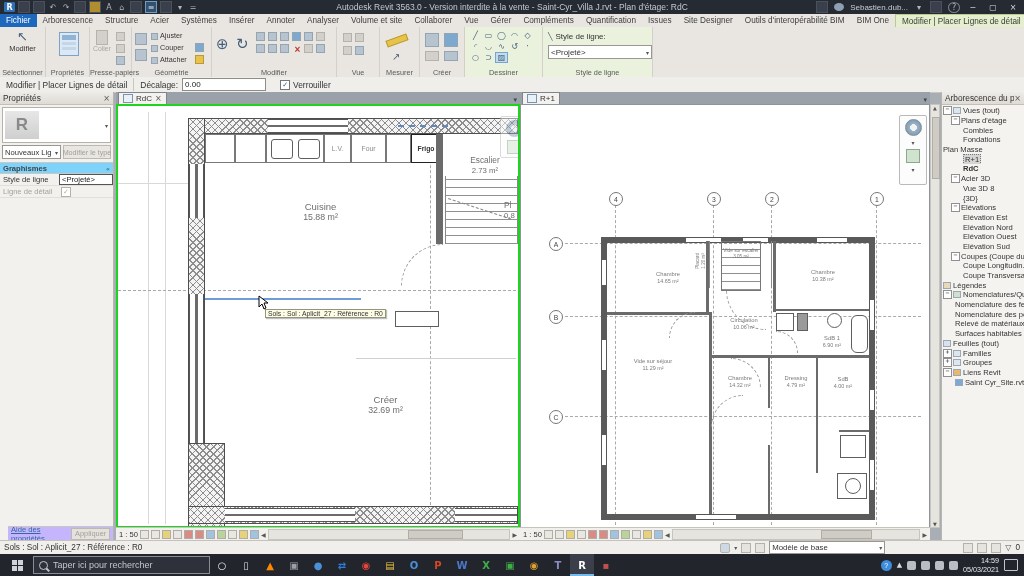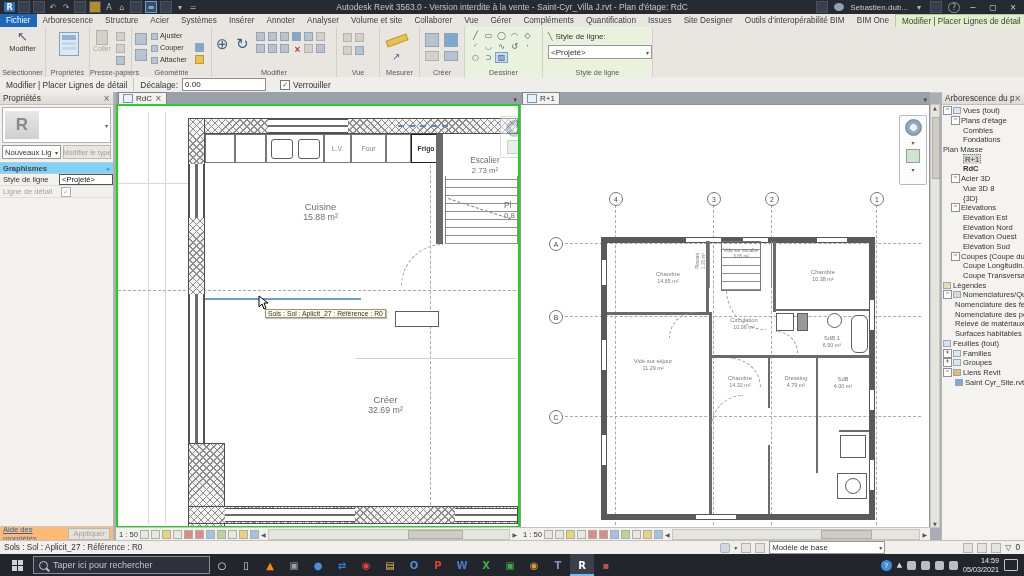--- a/index.html
+++ b/index.html
@@ -54,21 +54,21 @@
   .typesel{margin:2px;background:#fff;border:1px solid #b5b2ac;height:34px;display:flex;align-items:center;}
   .typeimg{width:34px;height:28px;margin:2px;background:linear-gradient(#e7e7e7,#cfcfcf);display:flex;align-items:center;justify-content:center;color:#8a8a8a;font-weight:bold;font-size:17px;}
   .propbtnrow{display:flex;margin:0 2px;gap:2px;}
   .pcombo{flex:1;height:12px;background:#fff;border:1px solid #9a9792;font-size:7.6px;display:flex;align-items:center;justify-content:space-between;padding:0 2px;color:#333;}
   .ptypebtn{width:46px;height:12px;border:1px solid #bcb9b3;background:#e8e6e1;color:#a3a09a;font-size:7.2px;display:flex;align-items:center;justify-content:center;white-space:nowrap;}
   .pgroup{height:10px;background:#7dd3fc;border-top:1px solid #cbc8c2;border-bottom:1px solid #cbc8c2;font-size:7.6px;font-weight:bold;color:#444;display:flex;align-items:center;justify-content:space-between;padding:0 3px;margin-top:3px;}
   .prow{display:flex;height:11px;border-bottom:1px solid #e2dfda;font-size:7.6px;align-items:center;}
   .prow .pl{width:56px;padding-left:3px;color:#333;}
   .prow .pv{flex:1;background:#fff;border:1px solid #555;height:9px;display:flex;align-items:center;padding:0 2px;color:#222;}
   .prow.dis .pl{color:#a5a29c;}
-  .propfoot{position:absolute;bottom:0;left:0;right:0;height:13px;display:flex;align-items:center;justify-content:space-between;padding:0 3px;border-top:1px solid #c9c6c0;background:#fdba74;}
+  .propfoot{position:absolute;bottom:0;left:8px;right:0;height:13px;display:flex;align-items:center;justify-content:space-between;padding:0 3px;border-top:1px solid #c9c6c0;background:#c4b5fd;}
   .plink{font-size:7.6px;color:#3465a4;text-decoration:underline;}
   .pbtn{width:40px;height:10px;border:1px solid #bcb9b3;background:#e4e2dd;color:#a3a09a;font-size:7.4px;display:flex;align-items:center;justify-content:center;}
   
   .vp{position:absolute;top:92px;height:448px;}
   .tabstrip{height:12px;background:#9aa1a9;display:flex;align-items:flex-end;}
   .vtab{height:11px;background:#f4f2ef;border:1px solid #7e858d;border-bottom:none;display:flex;align-items:center;gap:3px;padding:0 4px;font-size:8px;color:#333;margin-left:2px;}
   .vtabico{width:8px;height:7px;background:#e8f0f8;border:1px solid #7a94ae;}
   .stripdrop{margin-left:auto;color:#3f444a;font-size:7px;padding-right:3px;font-family:"DejaVu Sans",sans-serif;}
   .canvas{position:absolute;left:0;top:12px;background:#fff;overflow:hidden;box-sizing:border-box;}
   .vcb{position:absolute;left:0;bottom:0;height:12px;right:0;background:#f1f0ec;border-top:1px solid #c6c3bd;display:flex;align-items:center;font-size:7.6px;gap:2px;padding:0 3px;color:#333;}

